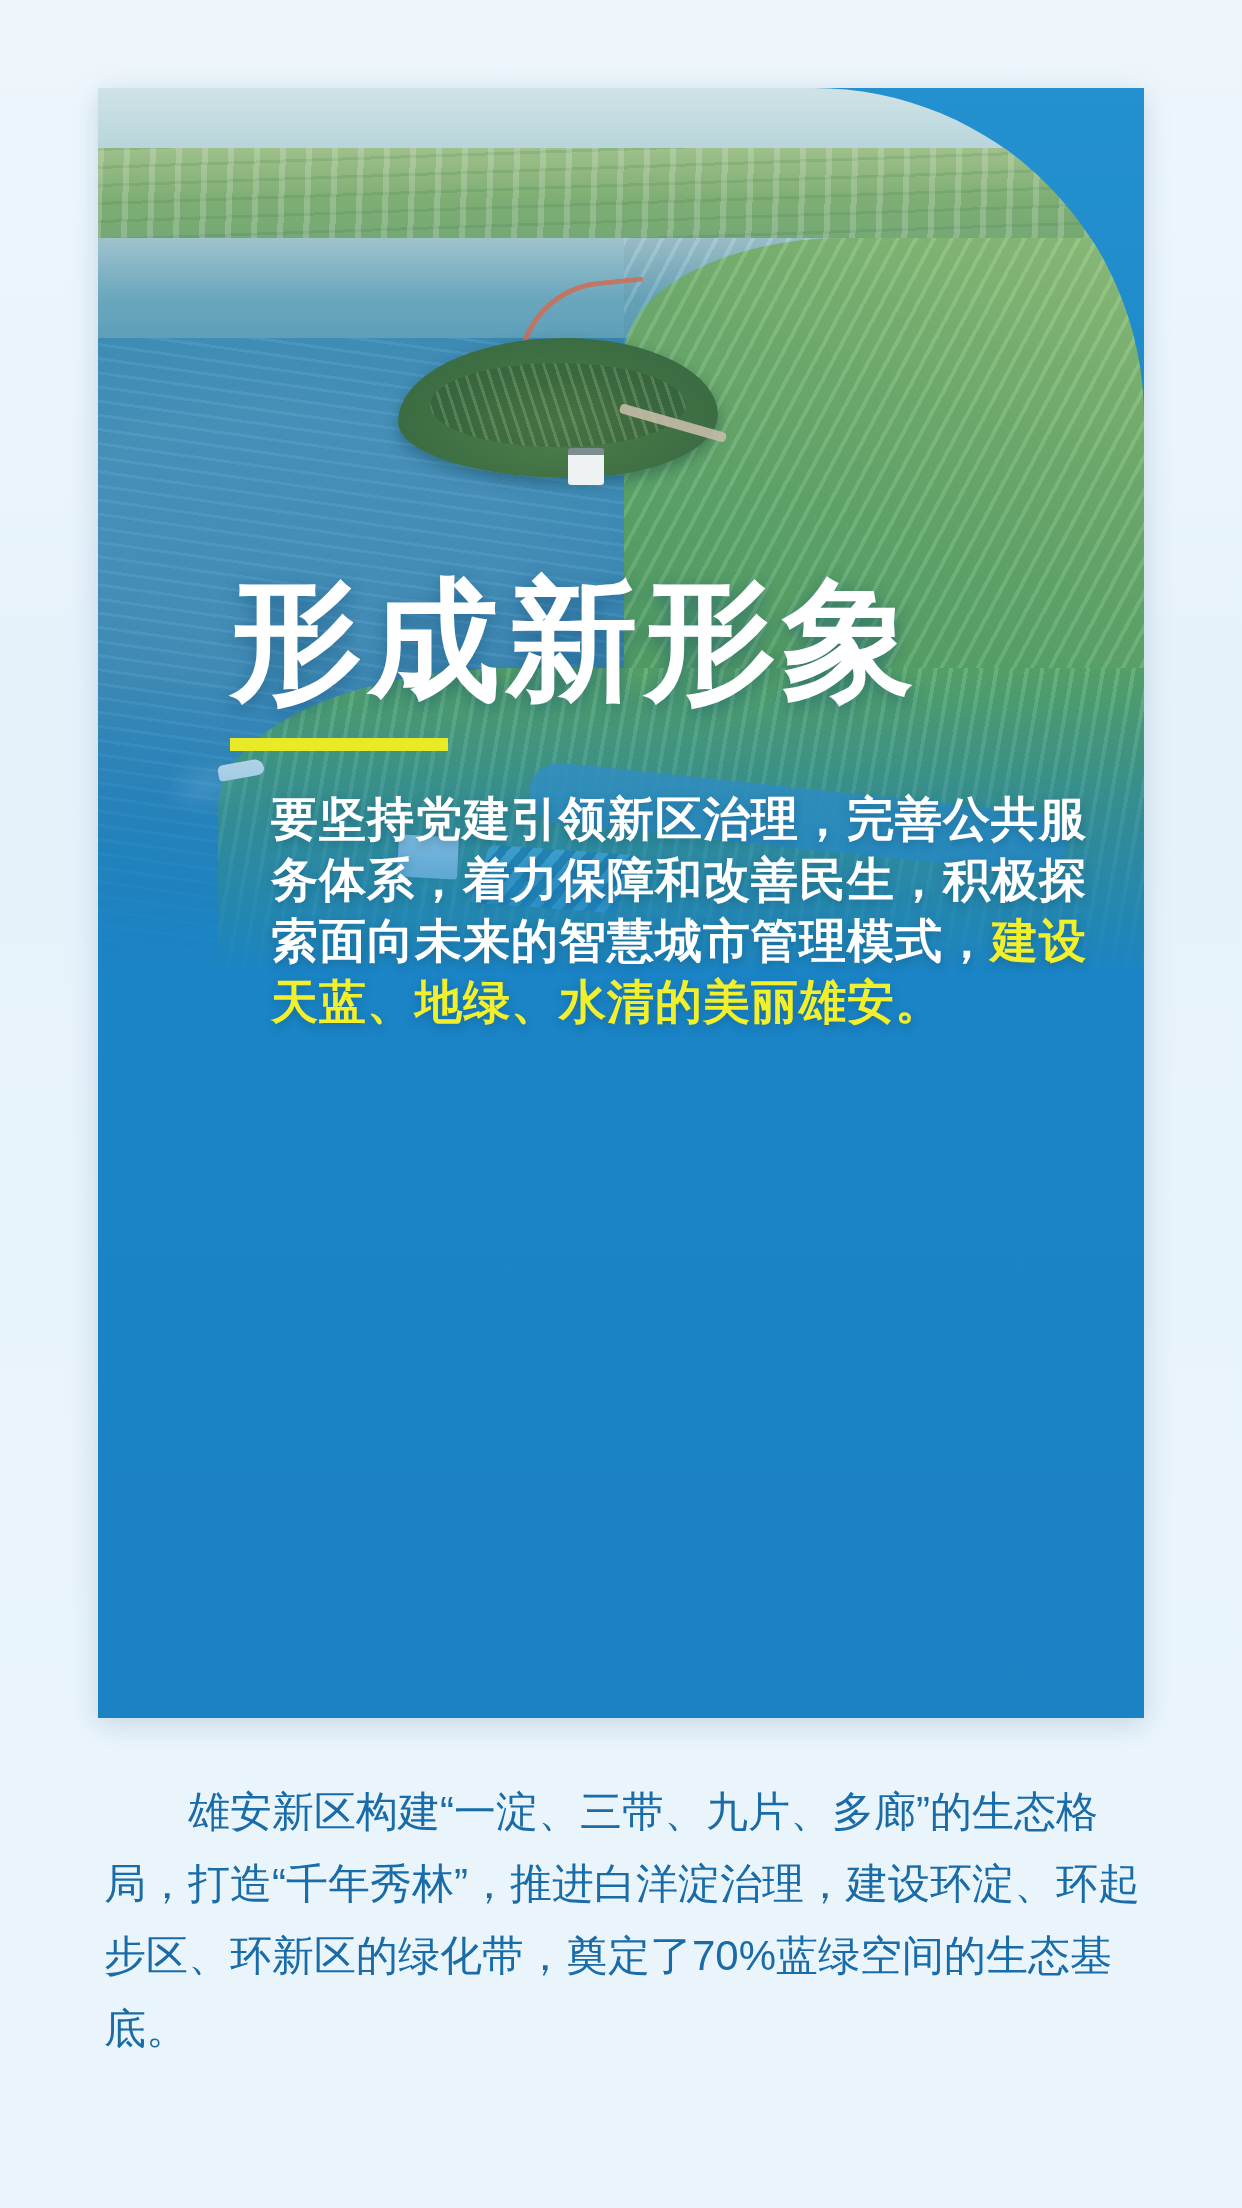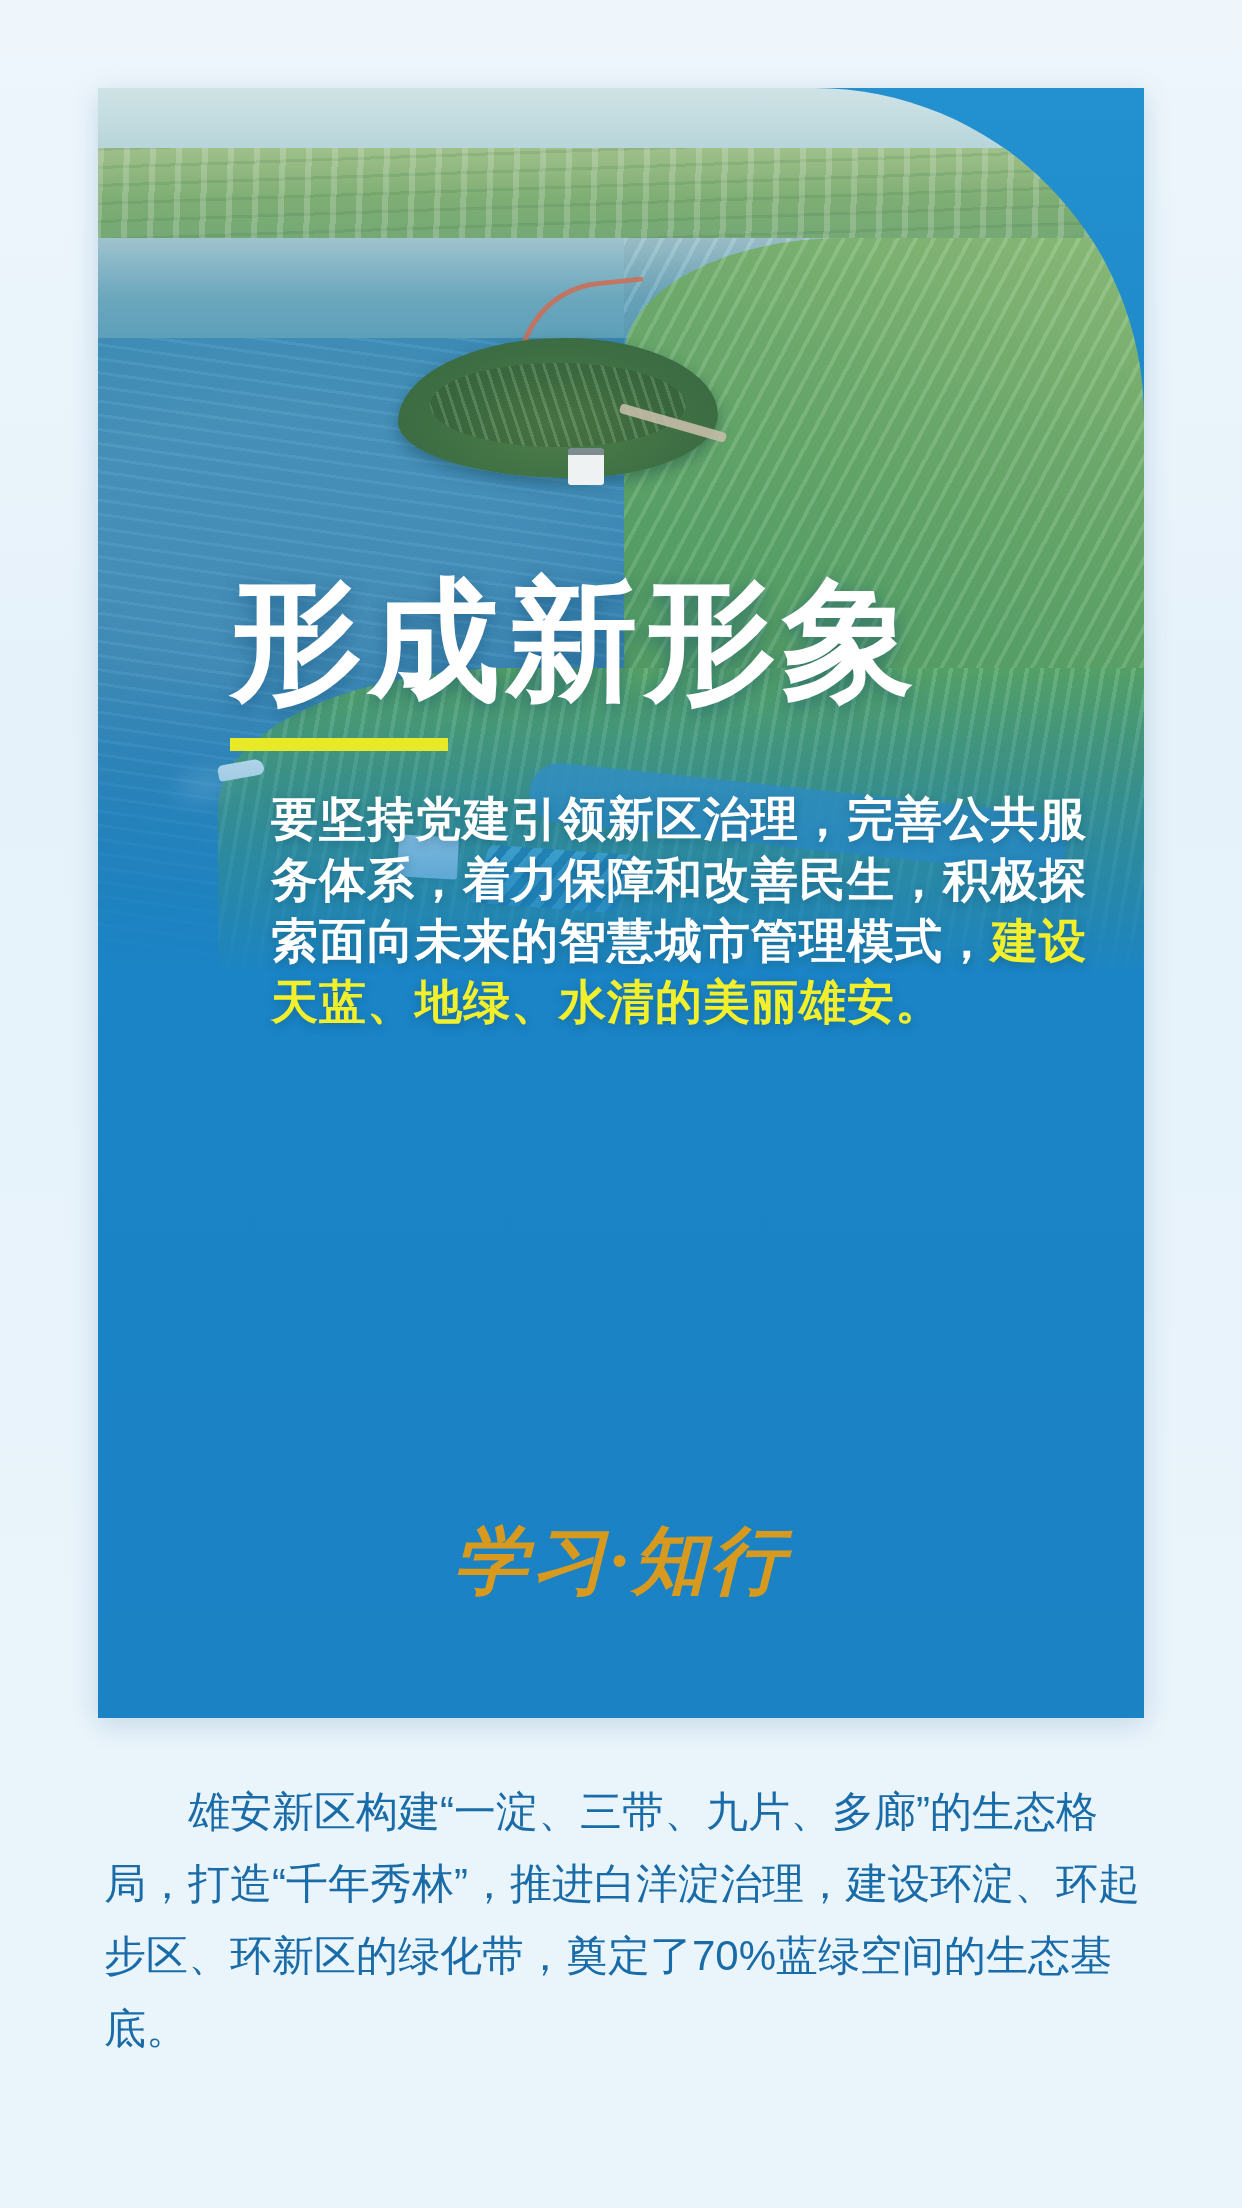--- a/index.html
+++ b/index.html
@@ -300,15 +300,14 @@
 
     <div class="quote">
       <span>要坚持党建引领新区治理，完善公共服务体系，着力保障和改善民生，积极探索面向未来的智慧城市管理模式，</span><span class="hl">建设天蓝、地绿、水清的美丽雄安。</span>
     </div>
 
 
   </div>
 
   <div class="body-text">雄安新区构建“一淀、三带、九片、多廊”的生态格局，打造“千年秀林”，推进白洋淀治理，建设环淀、环起步区、环新区的绿化带，奠定了70%蓝绿空间的生态基底。</div>
 
-  <div class="logo">学习·知行</div>
 
 </div>
 
 </body></html>

